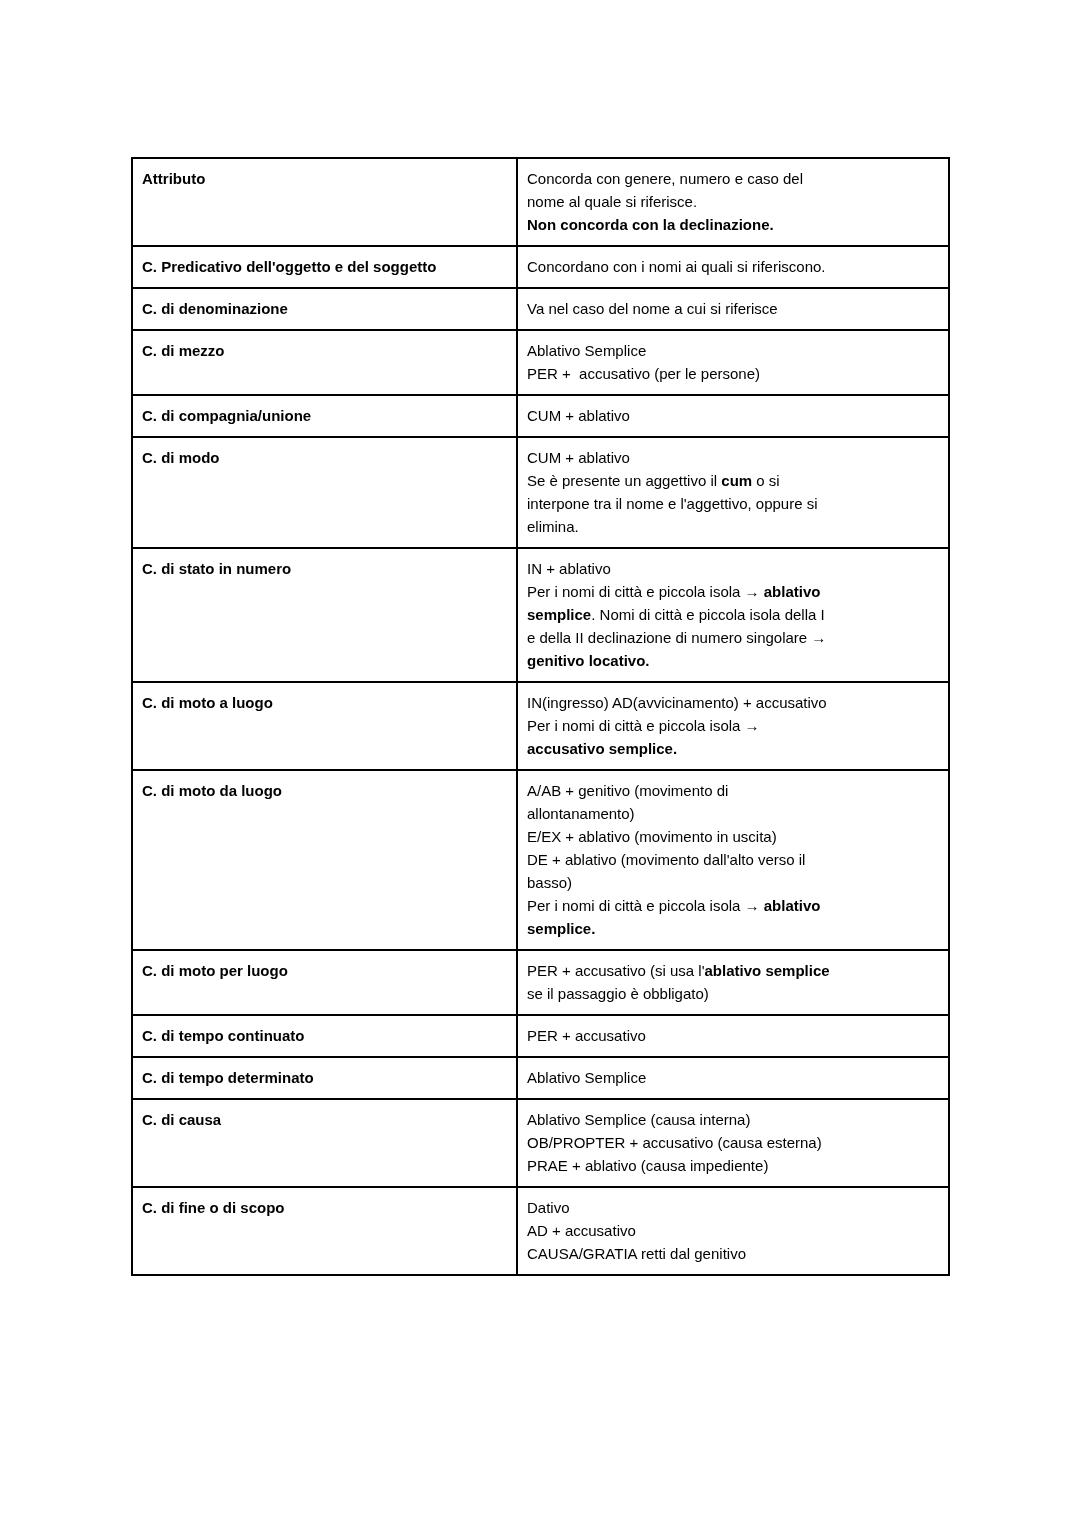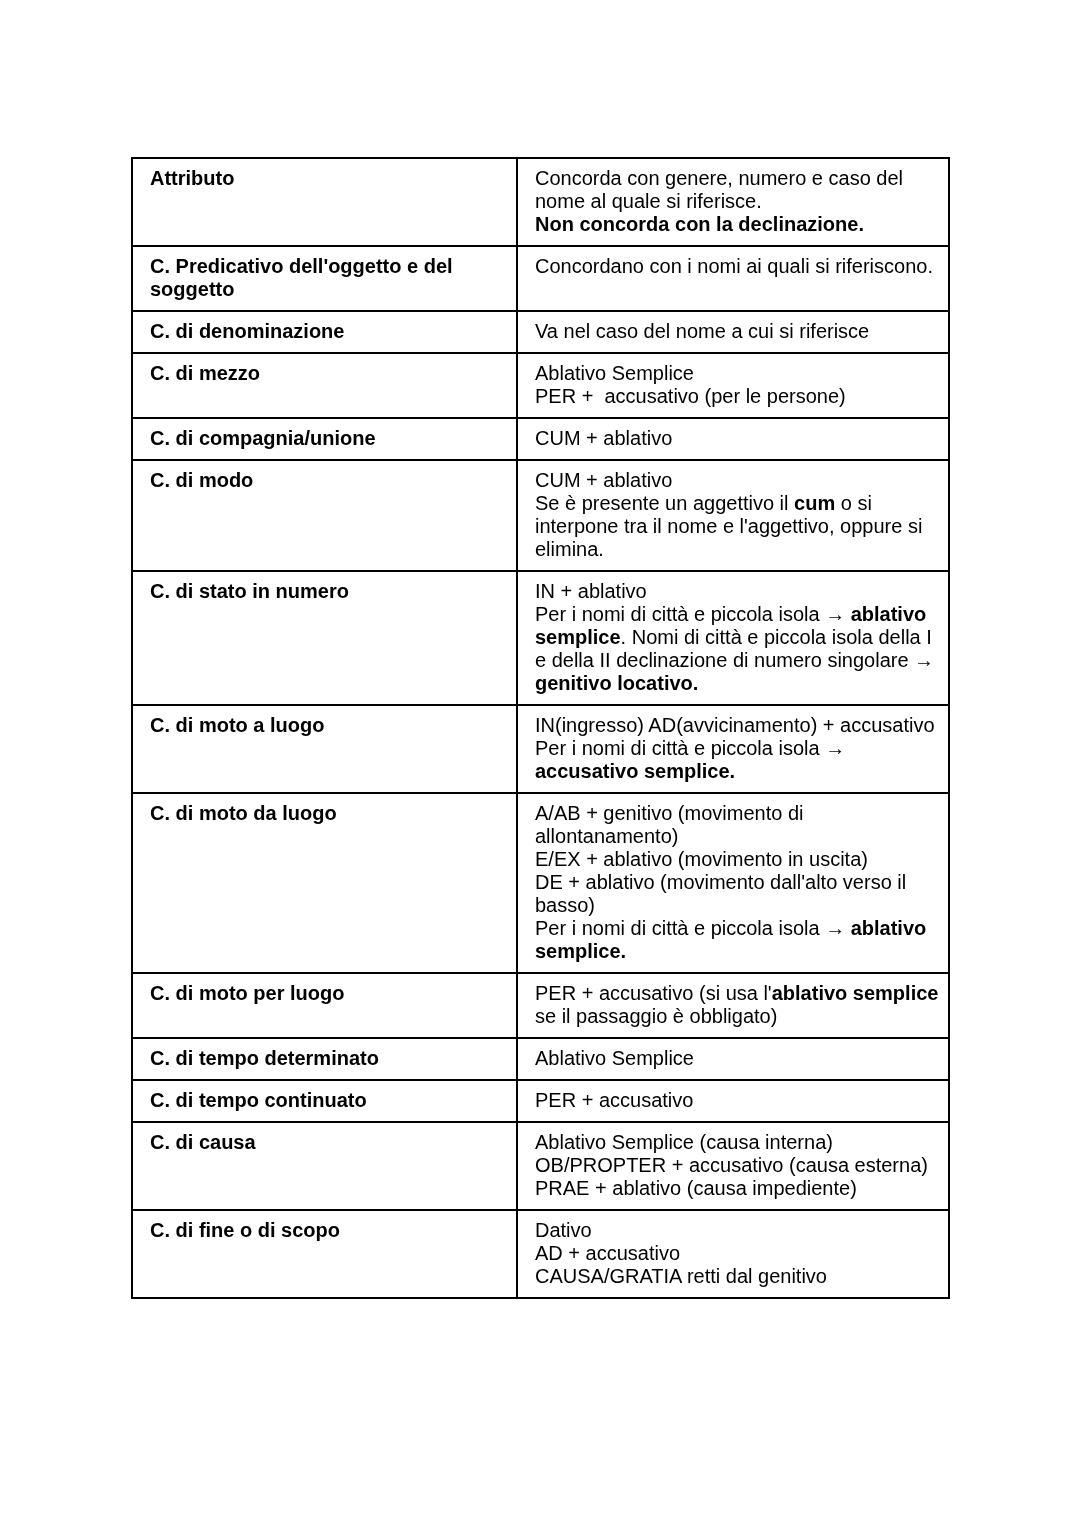--- a/index.html
+++ b/index.html
@@ -32,22 +32,22 @@
     border-collapse: collapse;
     table-layout: fixed;
     width: 817px;
     background: #ffffff;
   }
   table.grammar-table col.c1 { width: 385px; }
   table.grammar-table col.c2 { width: 432px; }
   table.grammar-table td {
     border: 2px solid #000000;
     vertical-align: top;
-    padding: 8px 9px 9px 17px;
-    font-size: 20px;
+    padding: 8px 9px 9px 9px;
+    font-size: 15px;
     line-height: 23px;
   }
   td.term {
     font-weight: bold;
   }
   td.desc {
     font-weight: normal;
   }
   .line {
     display: block;
@@ -142,29 +142,29 @@
             </td>
           </tr>
           <tr>
             <td class="term pad-sm">C. di moto per luogo</td>
             <td class="desc">
               <span class="line"><span>PER + accusativo (si usa l'</span><span class="b">ablativo semplice</span></span>
               <span class="line"><span>se il passaggio è obbligato)</span></span>
             </td>
           </tr>
           <tr>
+            <td class="term ">C. di tempo continuato</td>
+            <td class="desc">
+              <span class="line"><span>PER + accusativo</span></span>
+            </td>
+          </tr>
+          <tr>
             <td class="term ">C. di tempo determinato</td>
             <td class="desc">
               <span class="line"><span>Ablativo Semplice</span></span>
-            </td>
-          </tr>
-          <tr>
-            <td class="term ">C. di tempo continuato</td>
-            <td class="desc">
-              <span class="line"><span>PER + accusativo</span></span>
             </td>
           </tr>
           <tr>
             <td class="term pad-sm">C. di causa</td>
             <td class="desc">
               <span class="line"><span>Ablativo Semplice (causa interna)</span></span>
               <span class="line"><span>OB/PROPTER + accusativo (causa esterna)</span></span>
               <span class="line"><span>PRAE + ablativo (causa impediente)</span></span>
             </td>
           </tr>

